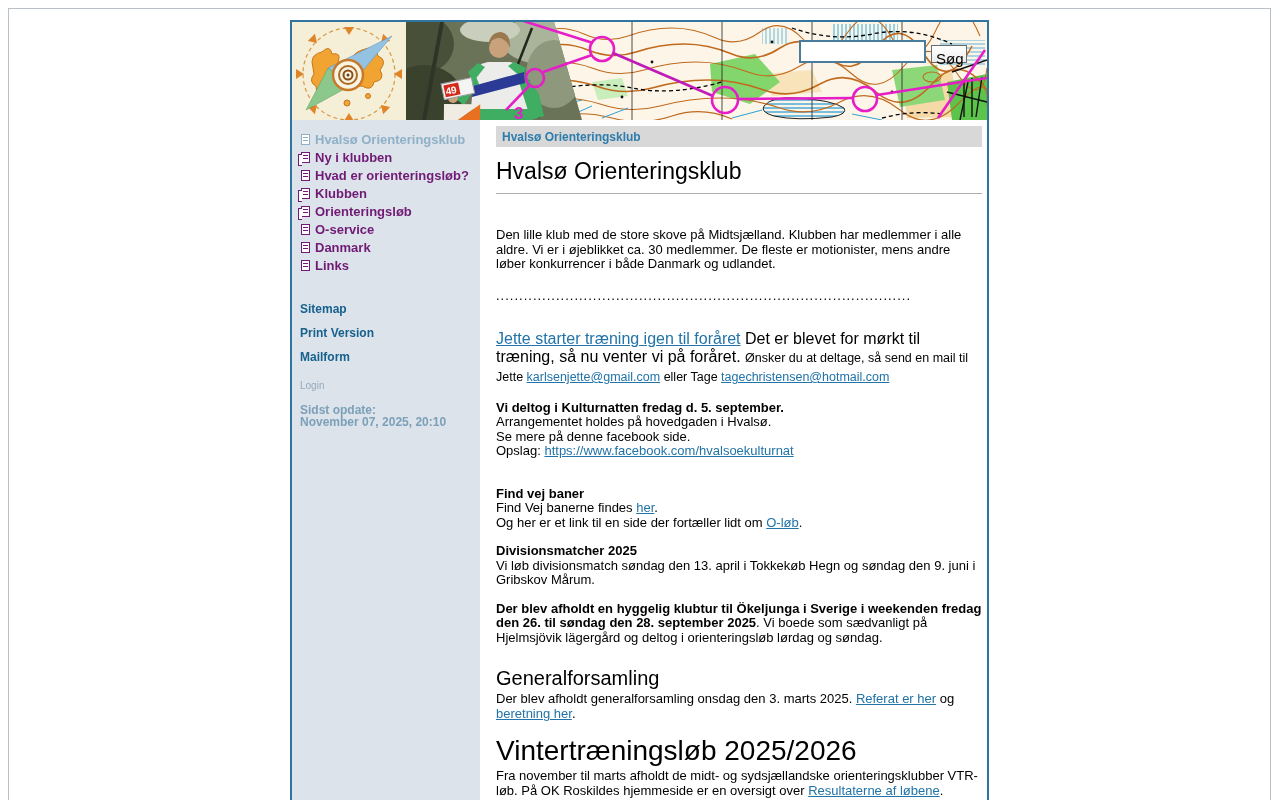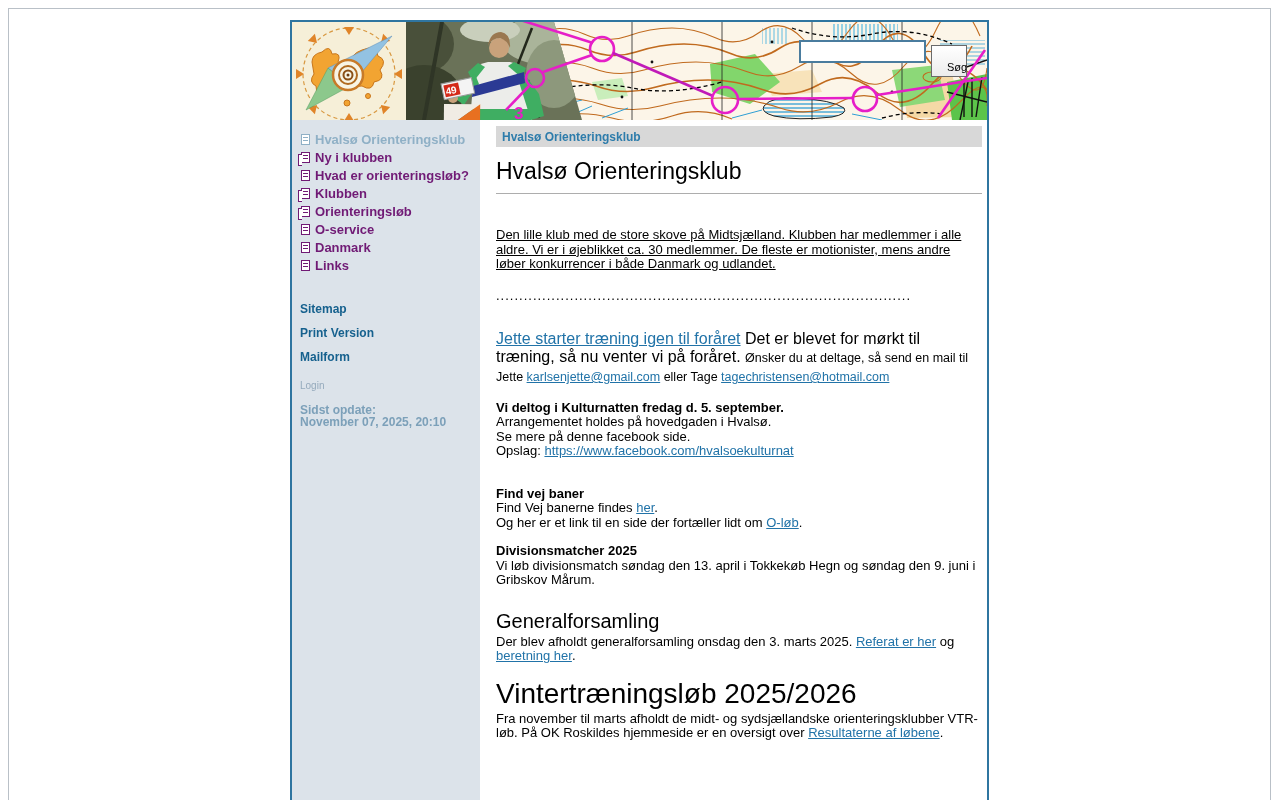--- a/index.html
+++ b/index.html
@@ -9,21 +9,21 @@
     border:1px solid #b9c0c7; pointer-events:none; }
   .site { position:absolute; left:290px; top:20px; width:699px; height:1180px;
     border:2px solid #2f75a0; background:#fff; }
   
   .header { position:relative; width:695px; height:98px; overflow:hidden; background:#fcf5e8; }
   .header svg { display:block; }
   .search-input { position:absolute; left:507px; top:18px; width:127px; height:23px;
     border:2px solid #4a7c9e; background:#fff; outline:none; font-size:12px; padding:0 4px; }
   .search-button { position:absolute; left:639px; top:23px; width:36px; height:18px;
     border:1px solid #6a6a6a; background:linear-gradient(#ffffff,#ececec);
-    font-family:"Liberation Sans", sans-serif; font-size:11px; color:#000; padding:15px; cursor:pointer; }
+    font-family:"Liberation Sans", sans-serif; font-size:15px; color:#000; padding:4px; cursor:pointer; }
   
   .body-row { display:flex; align-items:stretch; min-height:1080px; }
   .sidebar { width:188px; flex:none; background:#dce3ea; padding:10px 8px 20px 8px; }
   .content { flex:1; margin:6px 5px 0 16px; }
   
   .menu-item { display:flex; align-items:center; gap:5px; height:18px;
     color:#701a75; font-size:13px; font-weight:bold; cursor:pointer; }
   .menu-item.current { color:#8fb0c6; }
   .doc { position:relative; width:9px; height:11px; border:1px solid currentColor;
     background:#fff; flex:none; margin-left:1px; }
@@ -36,21 +36,21 @@
     font-weight:bold; cursor:pointer; }
   .login { margin-top:16px; color:#95aabc; font-size:10px; }
   .last-update { margin-top:13px; color:#7ca0b9; font-size:12px; font-weight:bold; line-height:12px; }
   
   .breadcrumb { background:#d8d8d8; color:#2d7cab; font-size:12px; font-weight:bold;
     padding:4px 6px; height:21px; }
   h1 { font-size:23px; font-weight:400; margin:11px 0 8px 0; color:#000; }
   .rule { border:none; border-top:1px solid #adadad; margin:0; }
   .content p { font-size:13px; line-height:14.5px; color:#000; margin:14px 0; }
   .content a { color:#2173a8; text-decoration:underline; cursor:pointer; }
-  .intro { margin-top:34px !important;text-decoration:underline; }
+  .intro { margin-top:34px !important; }
   .dots { margin:17px 0 0 0 !important; letter-spacing:1px; }
   .big { font-size:16px !important; line-height:17.5px !important; margin-top:27px !important; }
   .big .small { font-size:12.5px; }
   h2 { font-weight:400; color:#000; margin:22px 0 2px 0; }
   .h-gen { font-size:20px; }
   .h-vtr { font-size:28px; margin-top:14px; }
   .tight { margin-top:2px !important; }
   .gap-lg { margin-top:28px !important; }
 </style>
 </head>
@@ -266,20 +266,21 @@
       <p class="dots">..........................................................................................</p>
 
       <p class="big"><a>Jette starter træning igen til foråret</a><span> Det er blevet for mørkt til træning, så nu venter vi på foråret. </span><span class="small"><span>Ønsker du at deltage, så send en mail til Jette </span><a>karlsenjette@gmail.com</a><span> eller Tage </span><a>tagechristensen@hotmail.com</a></span></p>
 
       <p><b>Vi deltog i Kulturnatten fredag d. 5. september.</b><br><span>Arrangementet holdes på hovedgaden i Hvalsø.</span><br><span>Se mere på denne facebook side.</span><br><span>Opslag: </span><a>https://www.facebook.com/hvalsoekulturnat</a></p>
 
       <p class="gap-lg"><b>Find vej baner</b><br><span>Find Vej banerne findes </span><a>her</a><span>.</span><br><span>Og her er et link til en side der fortæller lidt om </span><a>O-løb</a><span>.</span></p>
 
       <p><b>Divisionsmatcher 2025</b><br><span>Vi løb divisionsmatch søndag den 13. april i Tokkekøb Hegn og søndag den 9. juni i Gribskov Mårum.</span></p>
 
+      <p><b>Der blev afholdt en hyggelig klubtur til Ökeljunga i Sverige i weekenden fredag den 26. til søndag den 28. september 2025</b><span>. Vi boede som sædvanligt på Hjelmsjövik lägergård og deltog i orienteringsløb lørdag og søndag.</span></p>
 
       <h2 class="h-gen">Generalforsamling</h2>
       <p class="tight"><span>Der blev afholdt generalforsamling onsdag den 3. marts 2025. </span><a>Referat er her</a><span> og </span><a>beretning her</a><span>.</span></p>
 
       <h2 class="h-vtr">Vintertræningsløb 2025/2026</h2>
       <p class="tight"><span>Fra november til marts afholdt de midt- og sydsjællandske orienteringsklubber VTR-løb. På OK Roskildes hjemmeside er en oversigt over </span><a>Resultaterne af løbene</a><span>.</span></p>
 
     </div>
   </div>
 </div>

